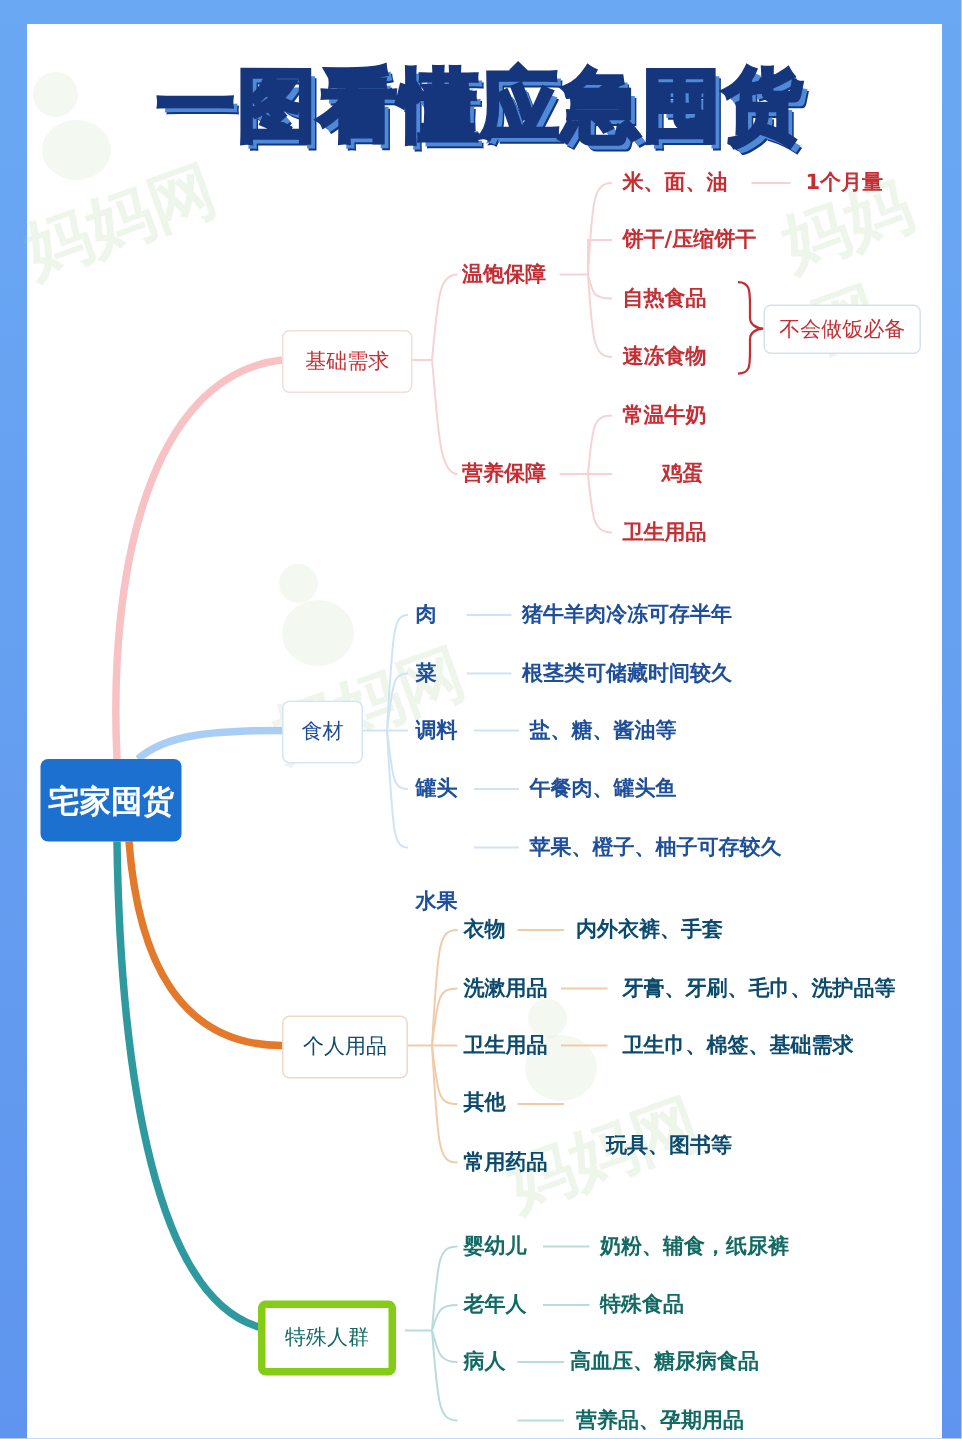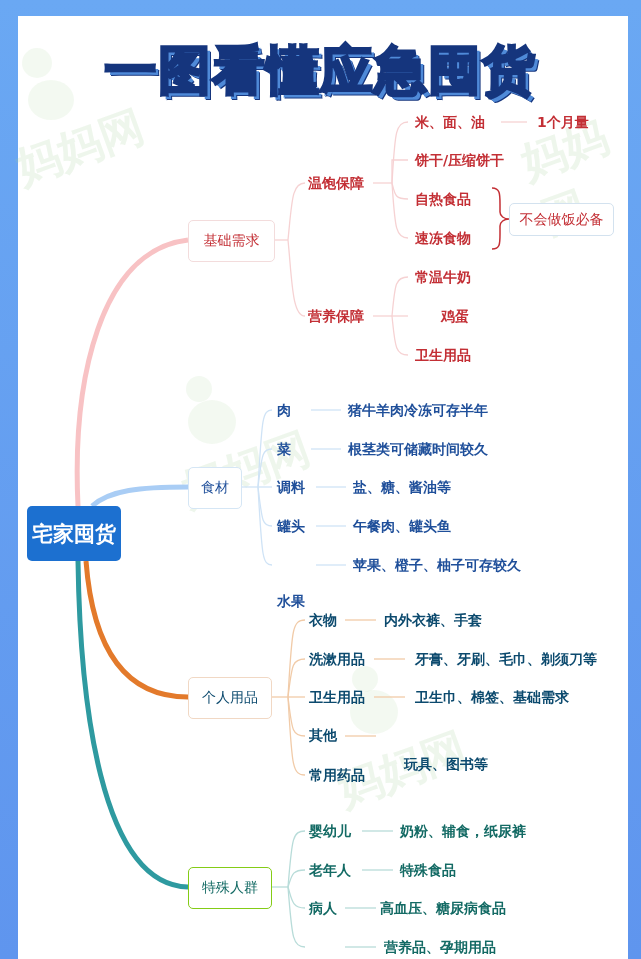--- a/index.html
+++ b/index.html
@@ -151,28 +151,28 @@
 <div class="node blue" style="left:353px;top:478px;">盐、糖、酱油等</div>
 <div class="node blue" style="left:277px;top:517px;">罐头</div>
 <div class="node blue" style="left:353px;top:517px;">午餐肉、罐头鱼</div>
 <div class="node blue" style="left:277px;top:556px;margin-top:36px;">水果</div>
 <div class="node blue" style="left:353px;top:556px;">苹果、橙子、柚子可存较久</div>
 
 <div class="box orange" style="left:188px;top:677px;width:82px;height:40px;border:1px solid #f1d8c4;">个人用品</div>
 <div class="node orange" style="left:309px;top:611px;">衣物</div>
 <div class="node orange" style="left:384px;top:611px;">内外衣裤、手套</div>
 <div class="node orange" style="left:309px;top:650px;">洗漱用品</div>
-<div class="node orange" style="left:415px;top:650px;">牙膏、牙刷、毛巾、剃须刀等</div>
+<div class="node orange" style="left:415px;top:650px;">牙膏、牙刷、毛巾、洗护品等</div>
 <div class="node orange" style="left:309px;top:688px;">卫生用品</div>
 <div class="node orange" style="left:415px;top:688px;">卫生巾、棉签、基础需求</div>
 <div class="node orange" style="left:309px;top:727px;font-family:Liberation Serif, serif;">其他</div>
 <div class="node orange" style="left:404px;top:727px;margin-top:28px;">玩具、图书等</div>
 <div class="node orange" style="left:309px;top:766px;">常用药品</div>
 
-<div class="box teal" style="left:188px;top:867px;width:82px;height:40px;border:1px solid #84cc16;">特殊人群</div>
+<div class="box teal" style="left:172px;top:867px;width:82px;height:40px;border:5px solid #84cc16;">特殊人群</div>
 <div class="node teal" style="left:309px;top:822px;">婴幼儿</div>
 <div class="node teal" style="left:400px;top:822px;text-align:center;">奶粉、辅食，纸尿裤</div>
 <div class="node teal" style="left:309px;top:861px;">老年人</div>
 <div class="node teal" style="left:400px;top:861px;">特殊食品</div>
 <div class="node teal" style="left:309px;top:899px;">病人</div>
 <div class="node teal" style="left:380px;top:899px;">高血压、糖尿病食品</div>
 <div class="node teal" style="left:309px;top:959px;text-decoration:underline;">孕妇</div>
 <div class="node teal" style="left:384px;top:938px;">营养品、孕期用品</div>
 
 </body></html>

